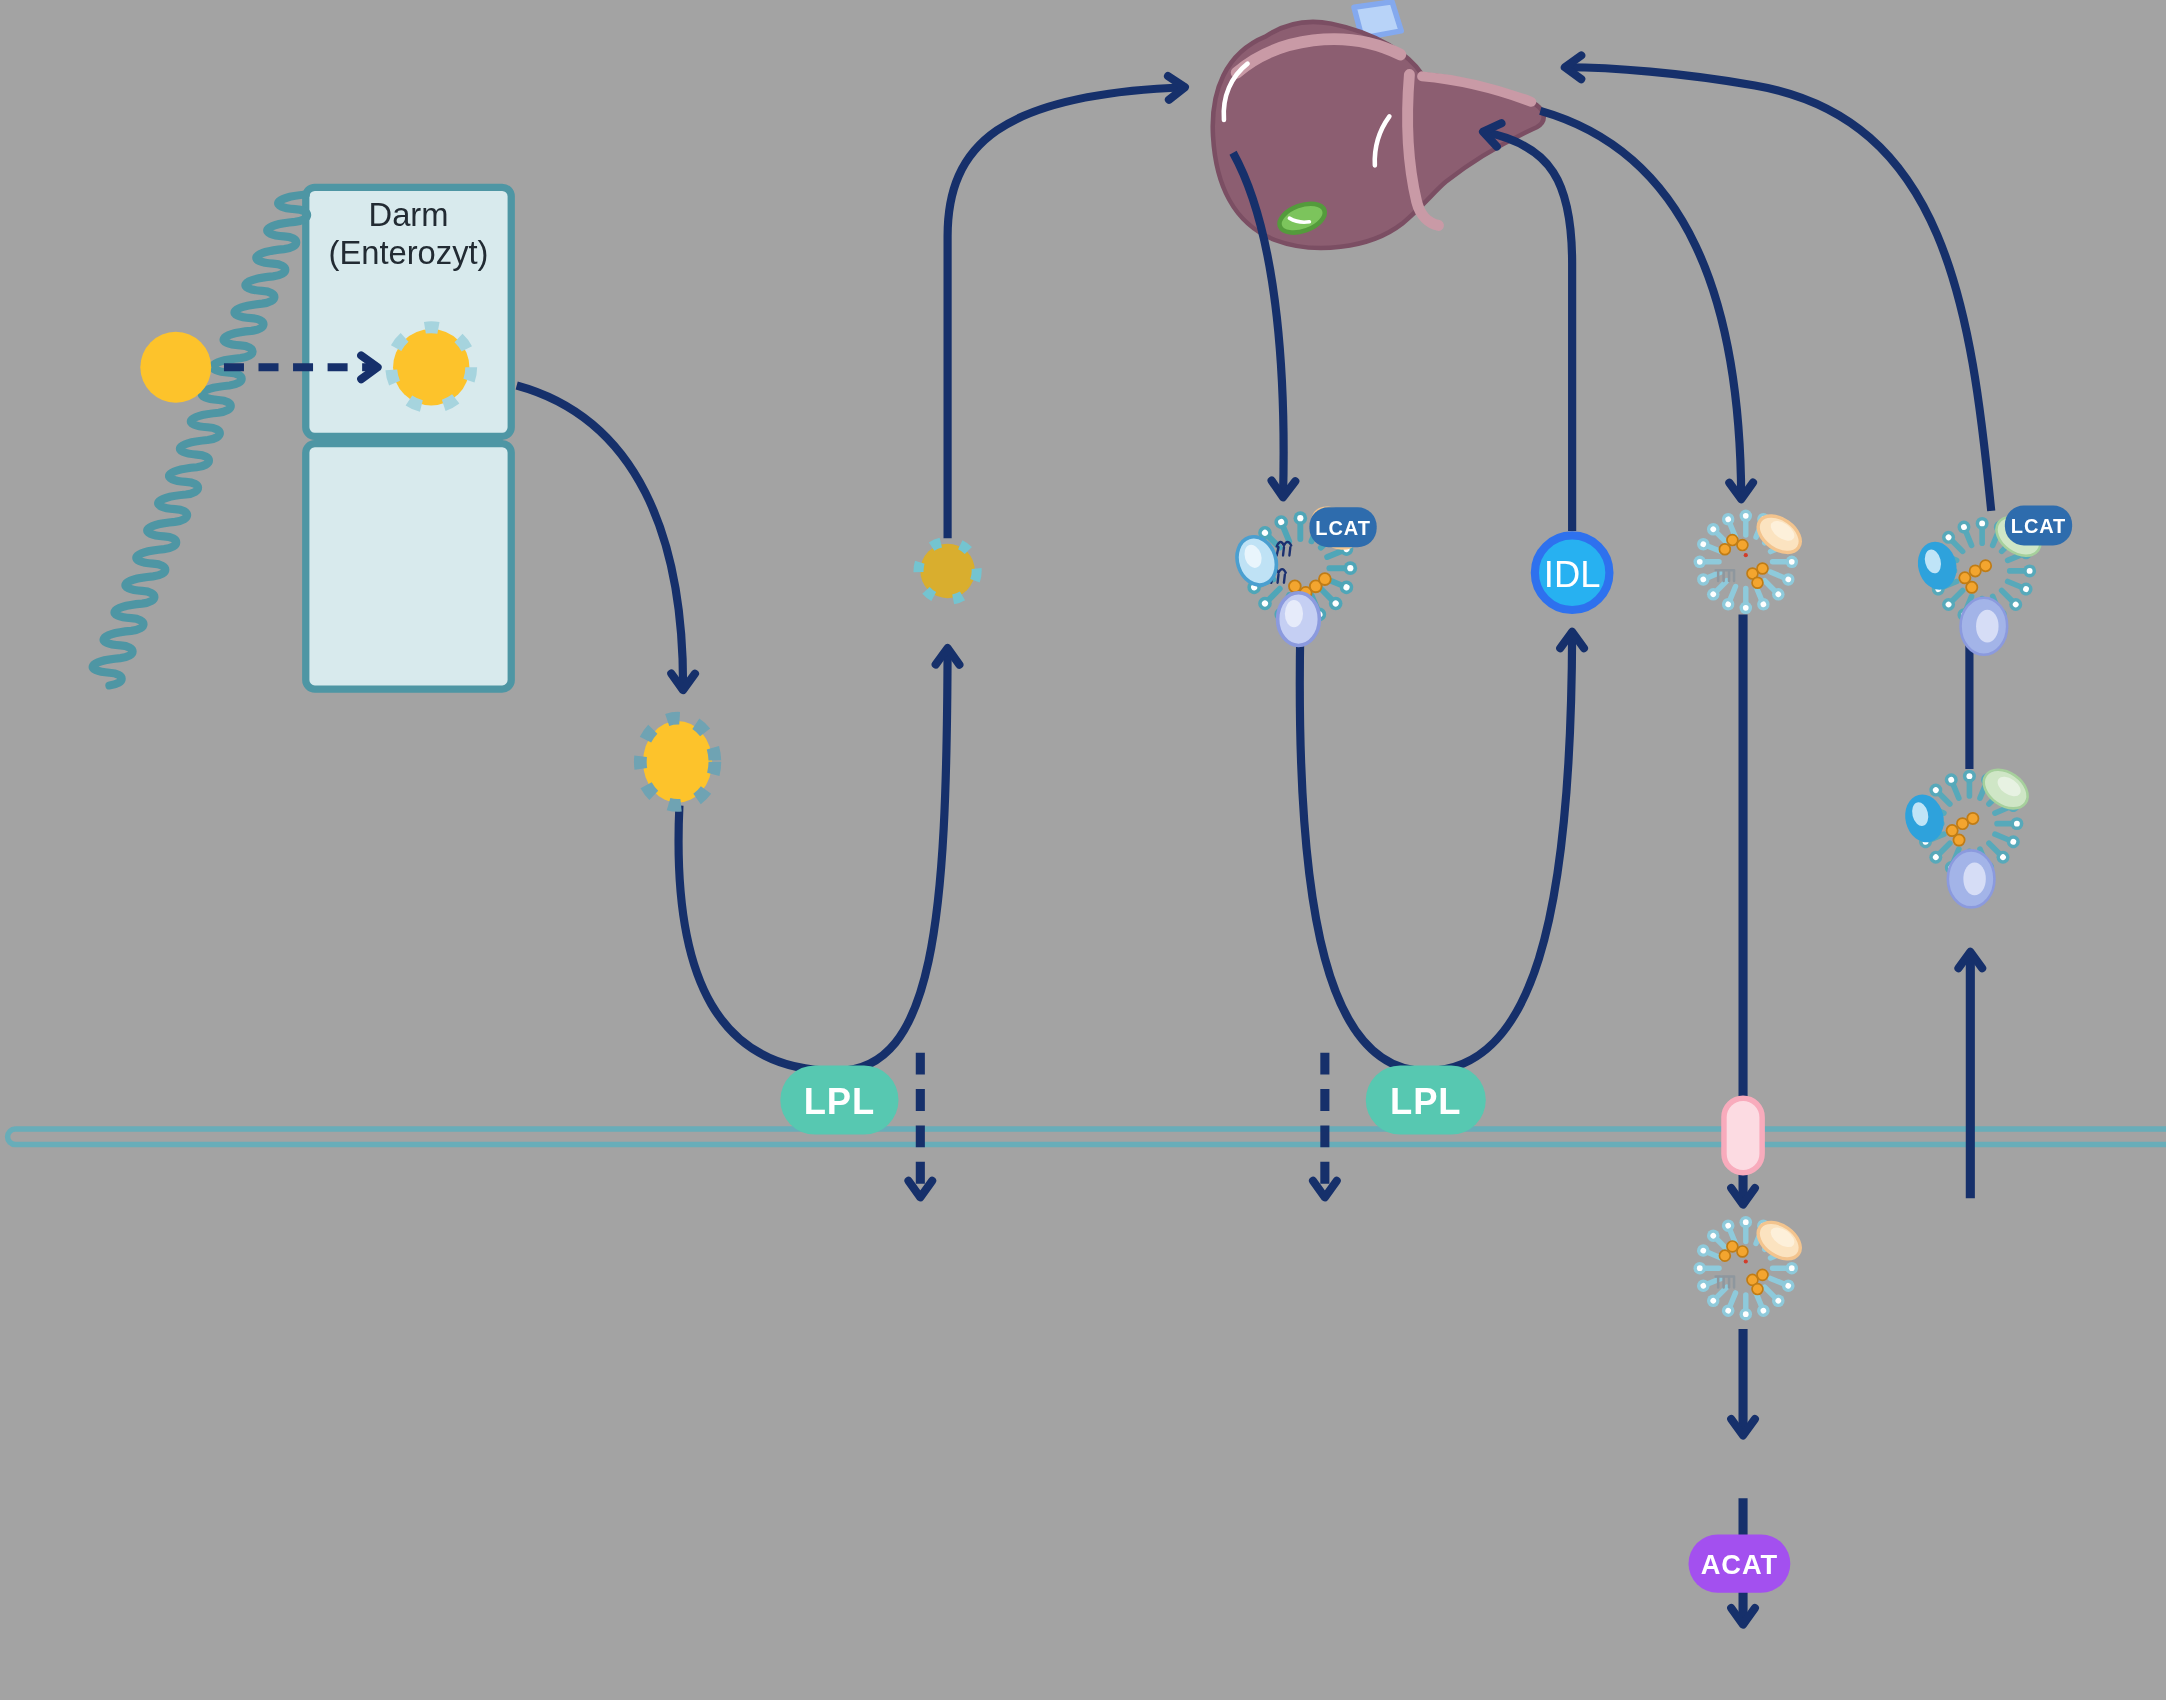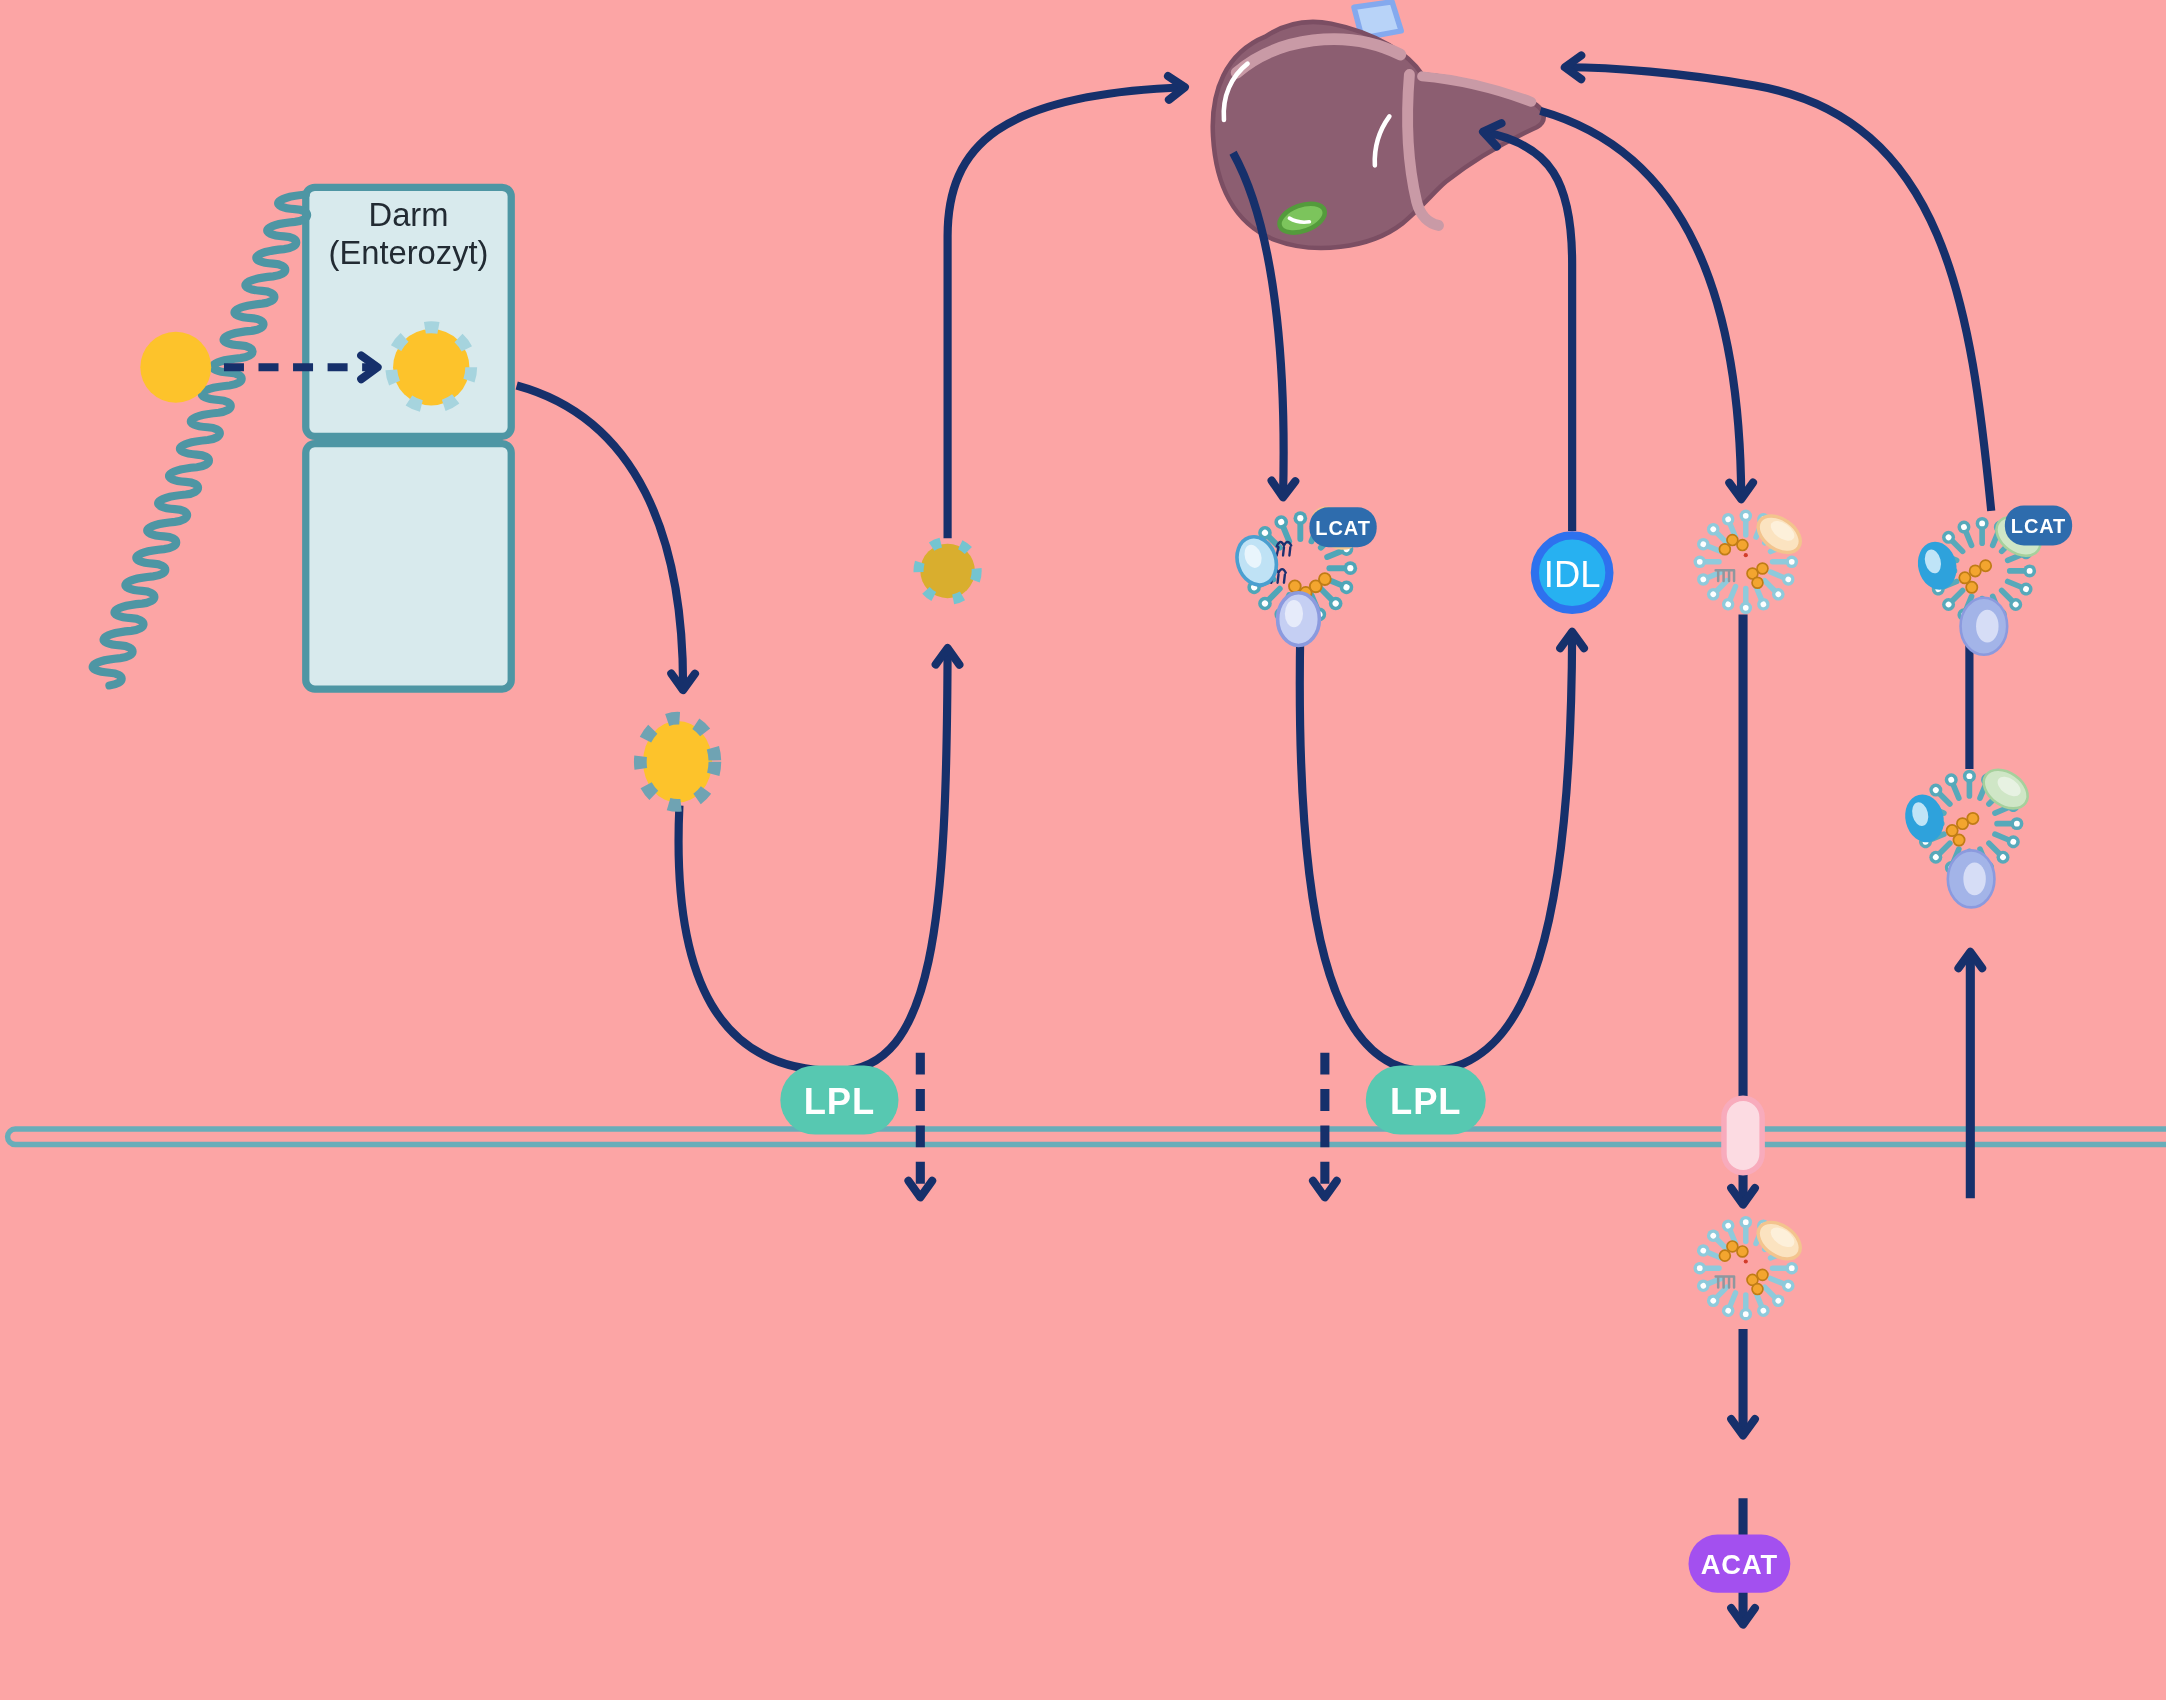--- a/index.html
+++ b/index.html
@@ -1,16 +1,16 @@
 <!DOCTYPE html>
 <html style="font-size:14.5px"><head>
 <meta charset="utf-8">
 <style>
   html,body{margin:0;padding:0;background:#000;}
-  .stage{position:relative;width:2167px;height:1700px;background:#fca5a5;overflow:hidden;}
+  .stage{position:relative;width:2167px;height:1700px;background:#a3a3a3;overflow:hidden;}
   svg{display:block;}
   text{font-family:"Liberation Sans","DejaVu Sans",sans-serif;}
   .badge-text{fill:#ffffff;font-weight:bold;letter-spacing:1px;}
   .cell-label{fill:#222b33;font-weight:500;}
   marker{overflow:visible;}
 </style>
 </head>
 <body>
 
 <div class="stage">

